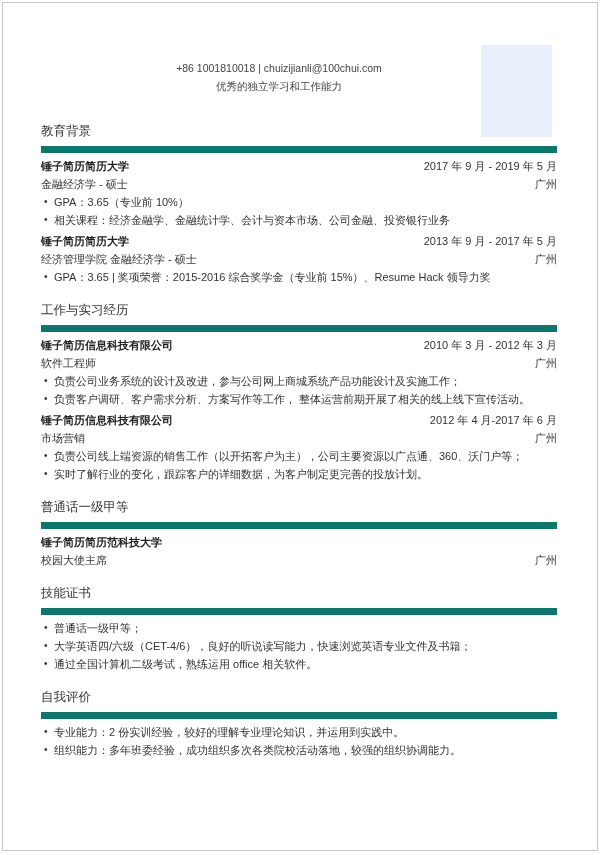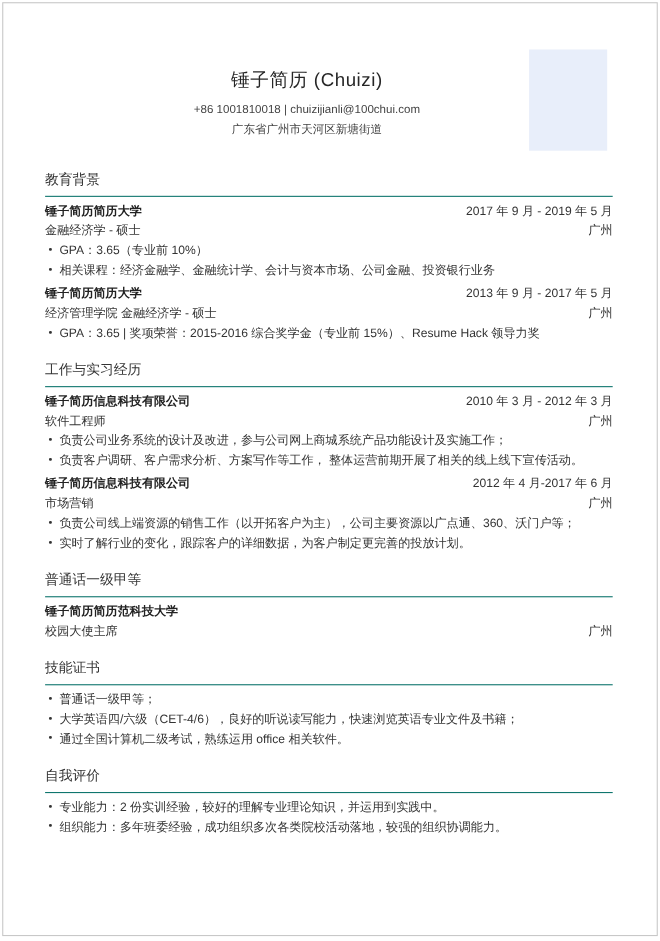--- a/index.html
+++ b/index.html
@@ -28,21 +28,21 @@
   .contact{font-size:10.5px;line-height:14px;color:#444;margin-bottom:4px;}
   .address{font-size:10.5px;line-height:14px;color:#444;}
   .photo{
     position:absolute;top:-8px;right:5px;
     width:71px;height:92px;background:#e8eefa;
   }
   
   h2.sec{
     margin:16px 0 4px 0;
     font-size:12.5px;line-height:17px;font-weight:400;color:#333;
-    padding-bottom:6px;border-bottom:1px solid #0f766e;
+    padding-bottom:6px;border-bottom:7px solid #0f766e;
   }
   section.first h2.sec{margin-top:30px;}
   .entry + .entry{margin-top:3px;}
   .row{
     display:flex;justify-content:space-between;align-items:baseline;
     font-size:11px;line-height:18px;color:#333;
   }
   .org{font-weight:700;color:#222;}
   .date,.loc{color:#333;white-space:nowrap;}
   ul.bullets{list-style:none;margin:0;padding:0;}
@@ -55,23 +55,22 @@
     font-size:10px;color:#333;
   }
 </style>
 </head>
 <body>
 
 <div class="page">
 
   <header class="header">
     <div class="header-text">
-      <h1 class="name">锤子简历 (Chuizi)</h1>
       <div class="contact">+86 1001810018 | chuizijianli@100chui.com</div>
-      <div class="address">广东省广州市天河区新塘街道</div>
+      <div class="address">优秀的独立学习和工作能力</div>
     </div>
     <div class="photo" style="background: rgb(232, 238, 250);"></div>
   </header>
 
   <section class="first">
     <h2 class="sec">教育背景</h2>
     <div class="entry">
       <div class="row">
         <span class="org">锤子简历简历大学</span>
         <span class="date">2017 年 9 月 - 2019 年 5 月</span>

